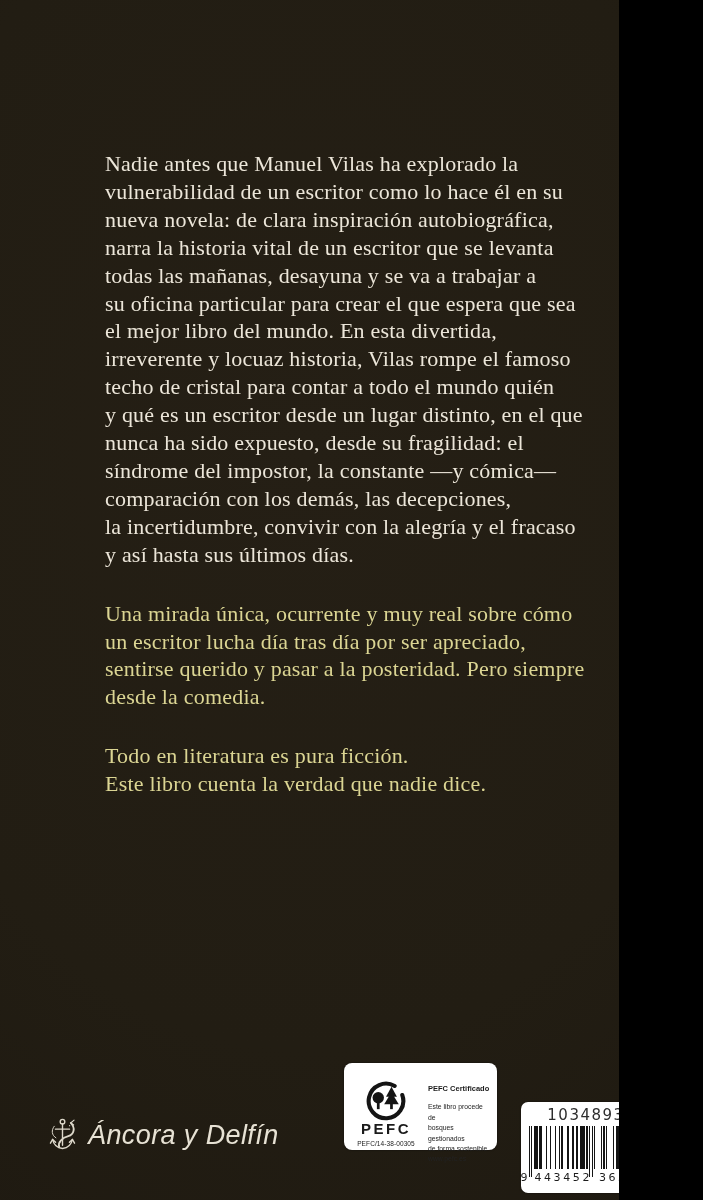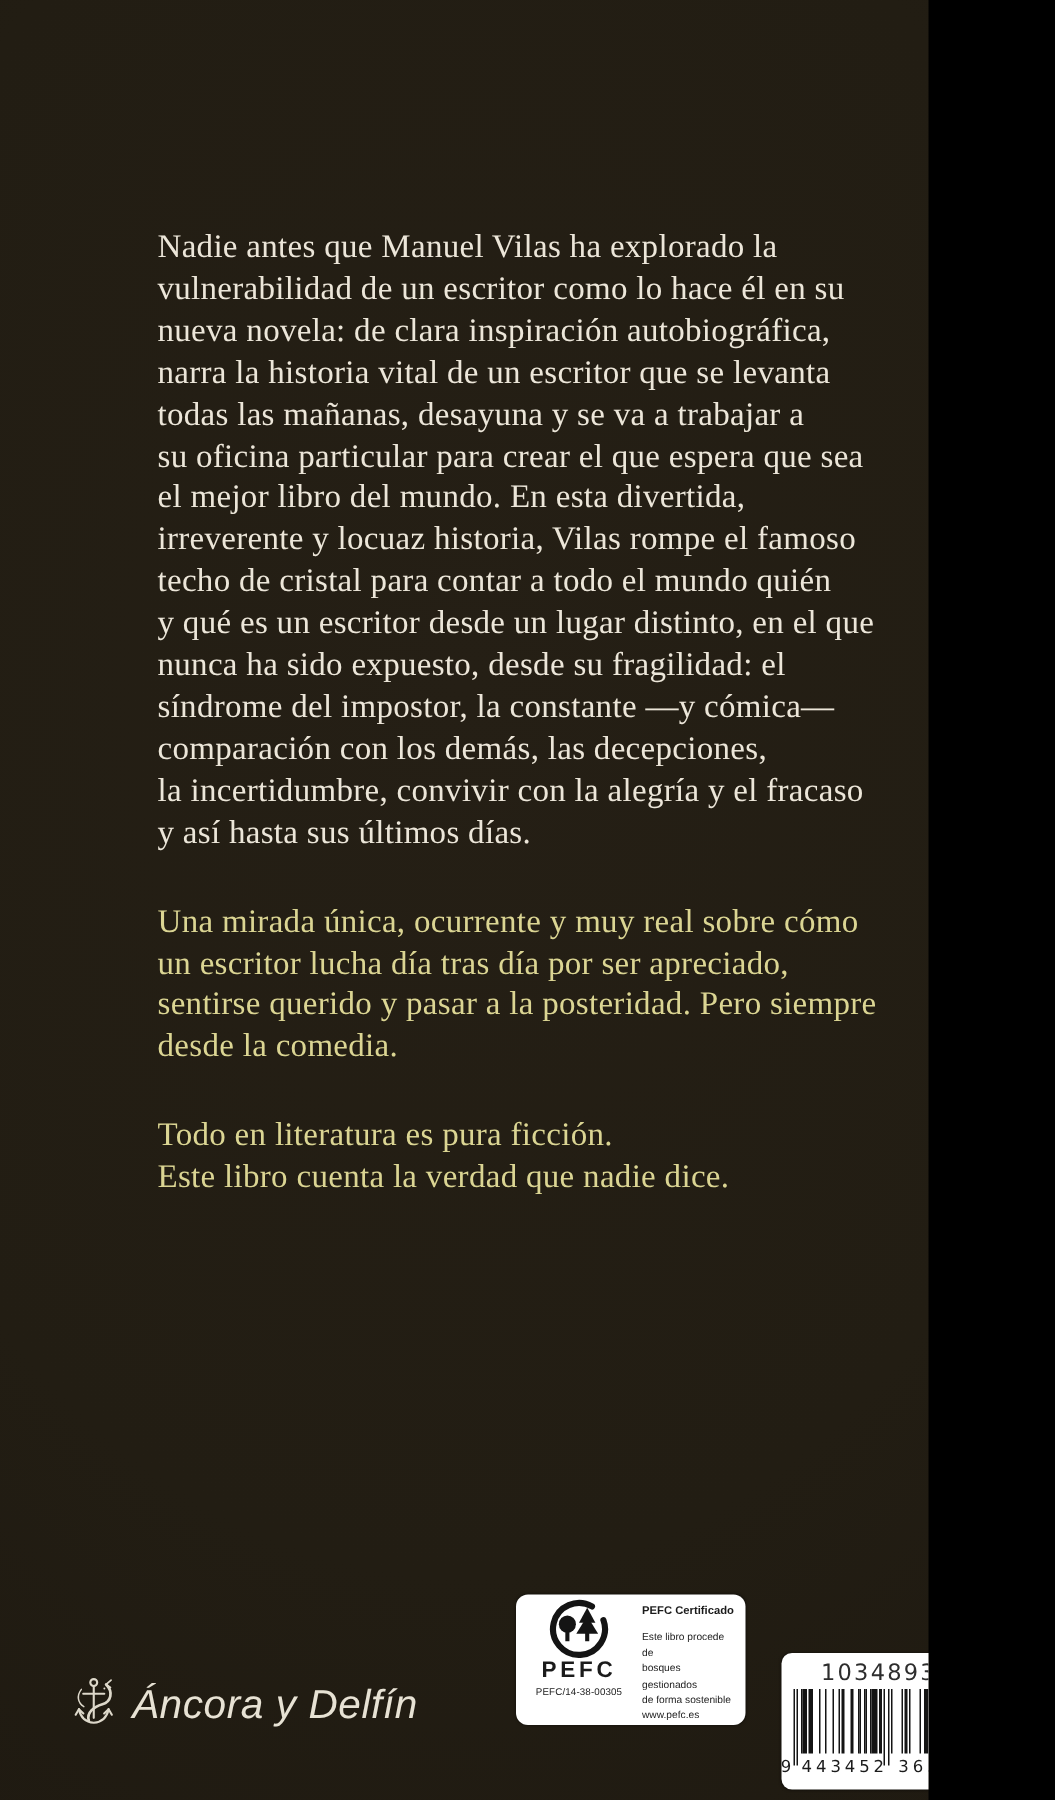--- a/index.html
+++ b/index.html
@@ -26,25 +26,25 @@
 
   
   .pefc-label{
     position:absolute;left:344px;top:1063px;width:153px;height:87px;
     background:#fff;border-radius:8px;
     display:flex;
     font-family:"Liberation Sans", sans-serif;
     color:#1b1b1b;
     box-shadow:0 0 2px rgba(0,0,0,.6);
   }
-  .pefc-left{width:84px;text-align:center;padding-top:2px;}
+  .pefc-left{width:84px;text-align:center;padding-top:17px;}
   .pefc-left svg{display:block;margin:0 auto;}
   .pefc-word{font-size:15px;font-weight:bold;letter-spacing:2.5px;line-height:14px;margin-top:1px;}
   .pefc-code{font-size:6.5px;letter-spacing:0.1px;margin-top:4px;color:#222;}
-  .pefc-right{flex:1;display:flex;flex-direction:column;padding:6px 6px 9px 0;text-align:left;}
+  .pefc-right{flex:1;display:flex;flex-direction:column;padding:21px 6px 9px 0;text-align:left;}
   .pefc-title{font-size:7.5px;font-weight:bold;}
   .pefc-desc{font-size:6.8px;line-height:1.55;margin-top:9px;white-space:pre-line;color:#222;}
   .pefc-url{font-size:6.8px;margin-top:auto;color:#222;}
 
   
   .barcode-label{
     position:absolute;left:521px;top:1102px;width:141px;height:91px;
     background:#fff;border-radius:7px;
     font-family:"DejaVu Sans", sans-serif;
     text-align:center;

